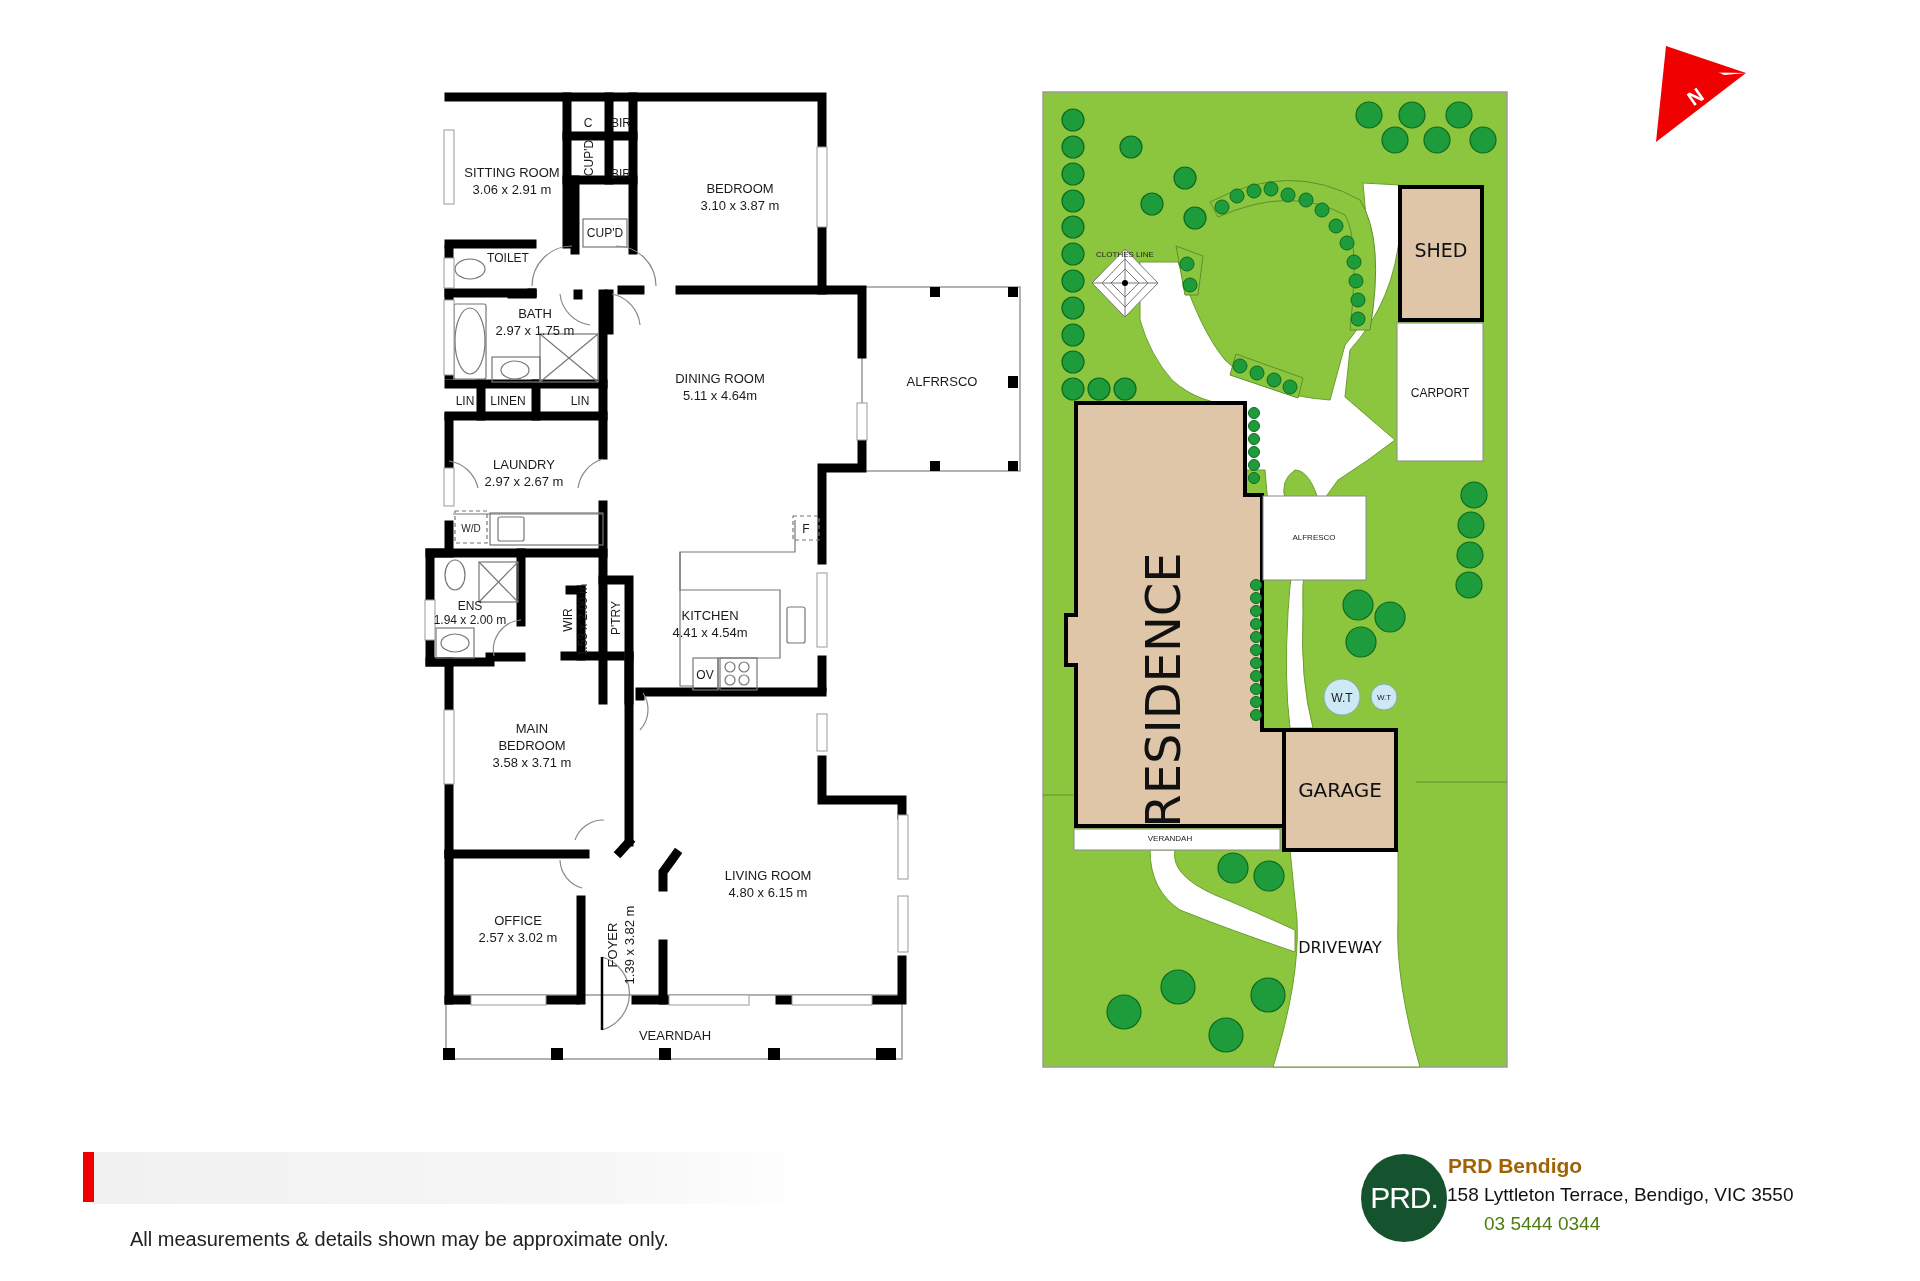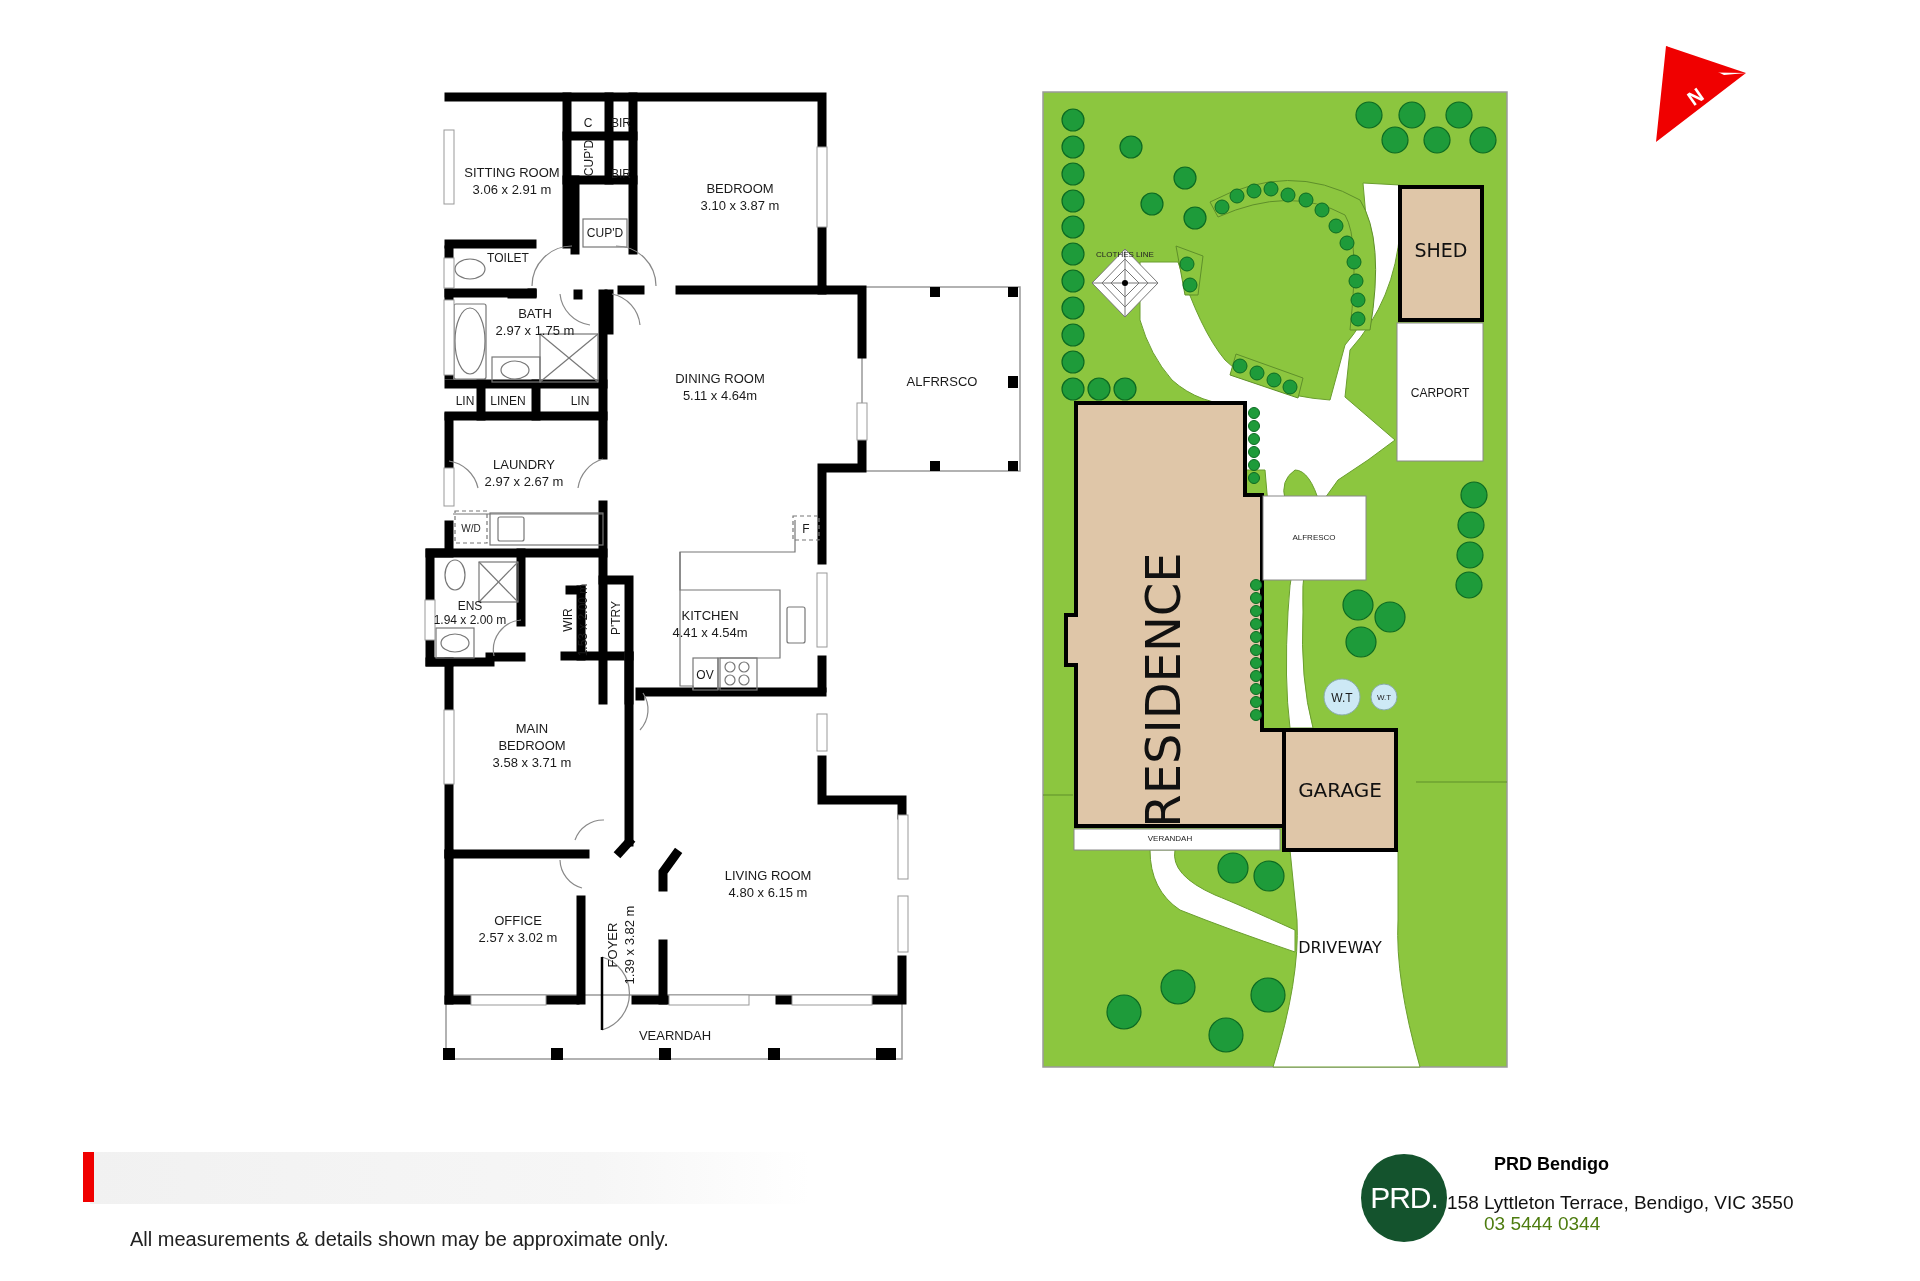--- a/index.html
+++ b/index.html
@@ -12,22 +12,22 @@
   .footer { position:absolute; left:0; top:1140px; width:1920px; height:141px; }
   .addr-bar { position:absolute; left:90px; top:12px; width:720px; height:52px;
               background:linear-gradient(90deg,#f1f1f1 0%, #f6f6f6 70%, rgba(255,255,255,0) 100%); }
   .addr-accent { position:absolute; left:83px; top:12px; width:11px; height:50px; background:#f00000; }
   .addr-text { position:absolute; left:125px; top:14px; font-size:40px; line-height:48px; color:#111; white-space:nowrap; }
   .addr-street { font-weight:bold; }
   .addr-suburb { font-weight:normal; }
   .disclaimer { position:absolute; left:130px; top:88px; font-size:20px; color:#222; }
   .logo { position:absolute; left:1361px; top:14px; width:86px; height:88px; border-radius:50%; background:#14532d;
           color:#fff; display:flex; align-items:center; justify-content:center; font-size:30px; letter-spacing:-1px; }
-  .agent-name { position:absolute; left:1494px; top:14px; font-size:18px; font-weight:bold; color:#000000; }
-  .agent-addr { position:absolute; left:1447px; top:44px; font-size:19px; color:#111; white-space:nowrap;margin-top:8px; }
+  .agent-name { position:absolute; left:1448px; top:14px; font-size:21px; font-weight:bold; color:#a16207; }
+  .agent-addr { position:absolute; left:1447px; top:44px; font-size:19px; color:#111; white-space:nowrap; }
   .agent-phone { position:absolute; left:1484px; top:73px; font-size:19px; color:#4d7c0f; }
 </style>
 </head>
 <body>
 
 <svg id="plans" viewBox="0 0 1920 1100" xmlns="http://www.w3.org/2000/svg">
 
   <g>
 
     <rect x="446" y="995" width="456" height="64" fill="#fff" stroke="#999" stroke-width="1.5"></rect>

